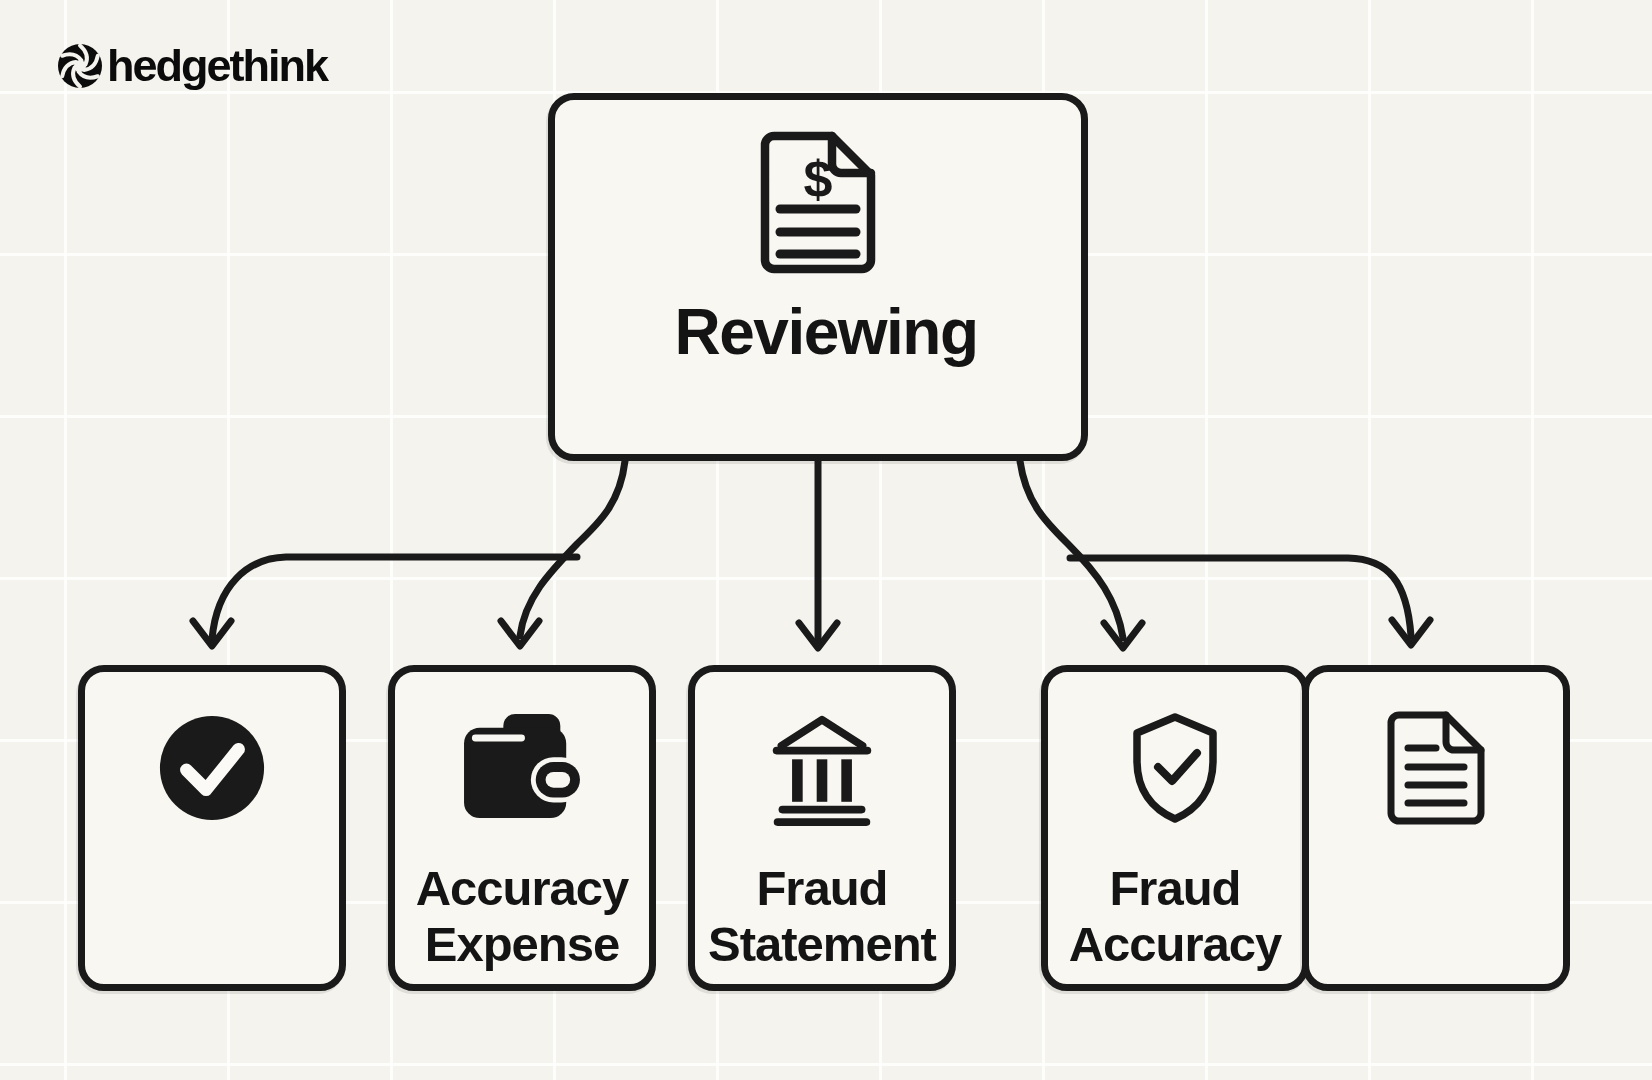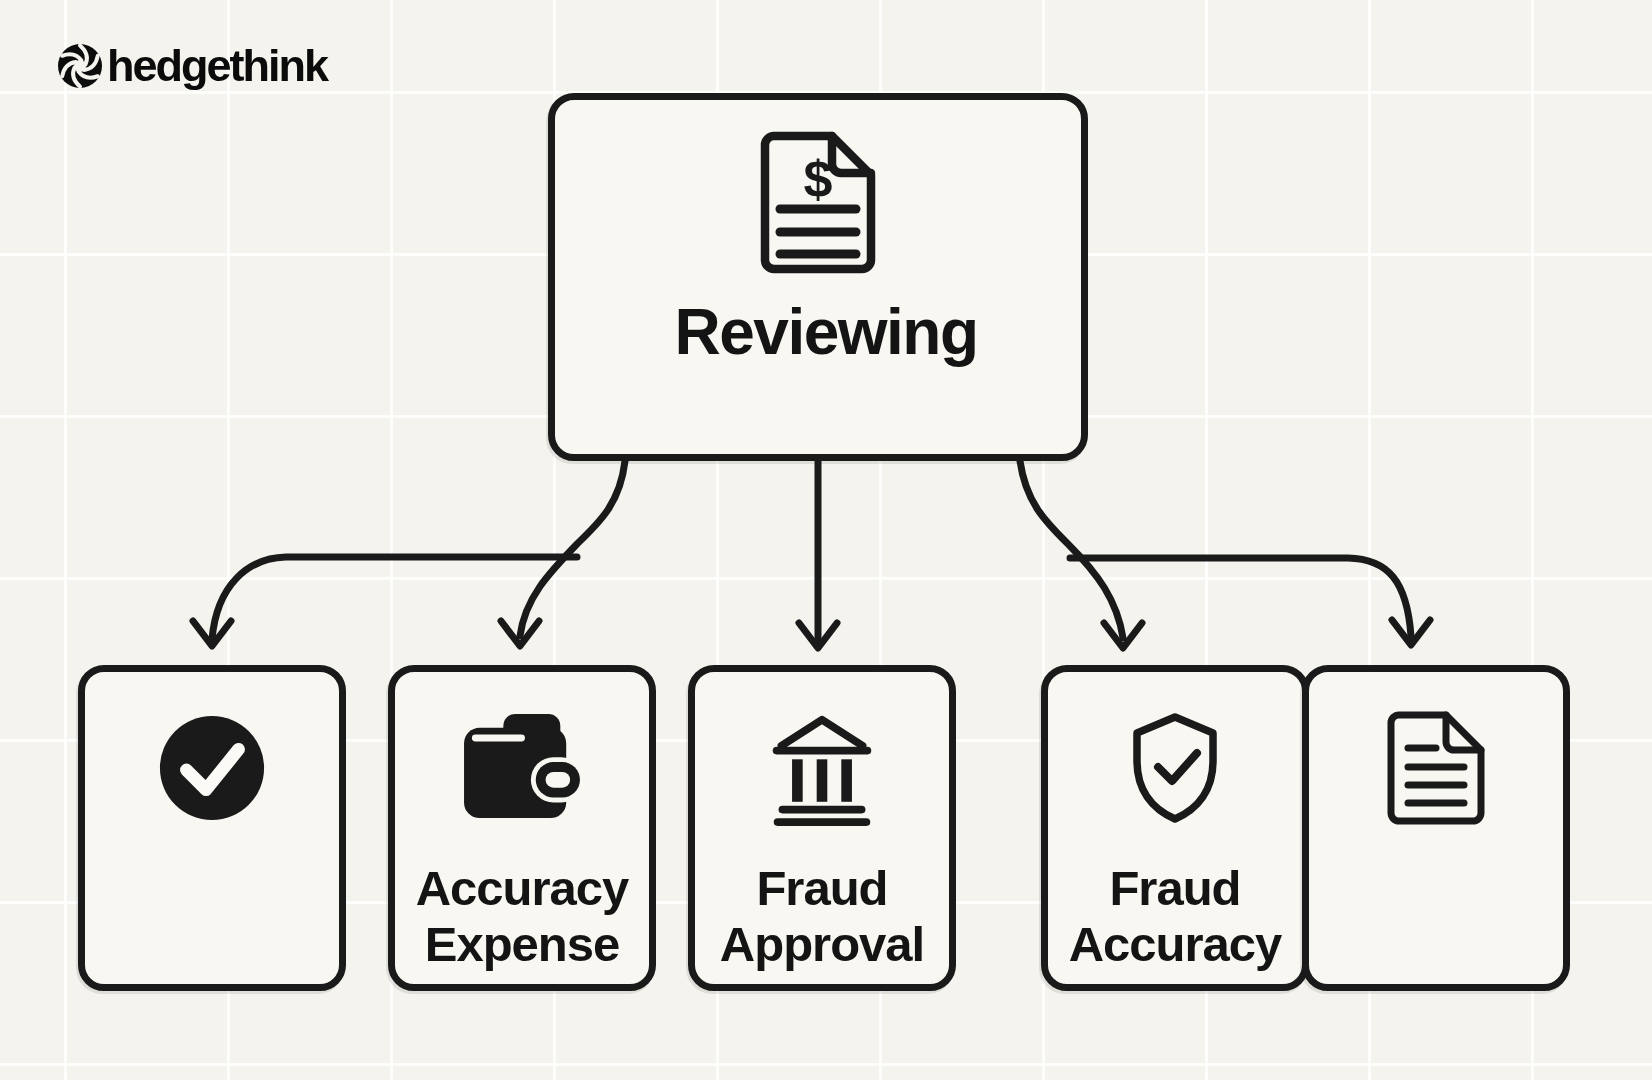--- a/index.html
+++ b/index.html
@@ -160,21 +160,21 @@
         <path class="icon-stroke" stroke-width="8" d="M11,43 H105"></path>
         <rect class="icon-ink" x="27" y="52" width="11" height="44"></rect>
         <rect class="icon-ink" x="52.5" y="52" width="11" height="44"></rect>
         <rect class="icon-ink" x="78" y="52" width="11" height="44"></rect>
         <path class="icon-stroke" stroke-width="8" d="M17,104 H99"></path>
         <path class="icon-stroke" stroke-width="8" d="M12,117 H104"></path>
       </svg>
     </div>
     <div class="card-label">
       <span>Fraud</span>
-      <span>Approval</span>
+      <span>Statement</span>
     </div>
   </section>
 
   <section class="node card c4">
     <div class="card-iconbox">
       <svg viewBox="0 0 100 114" width="100" height="114">
         <path class="icon-stroke" stroke-width="7.5" d="M50,6 L88,22 V50 C88,79 73,98 50,108 C27,98 12,79 12,50 V22 Z"></path>
         <path class="icon-stroke" stroke-width="8" d="M33,56 L47,70 L72,42"></path>
       </svg>
     </div>

